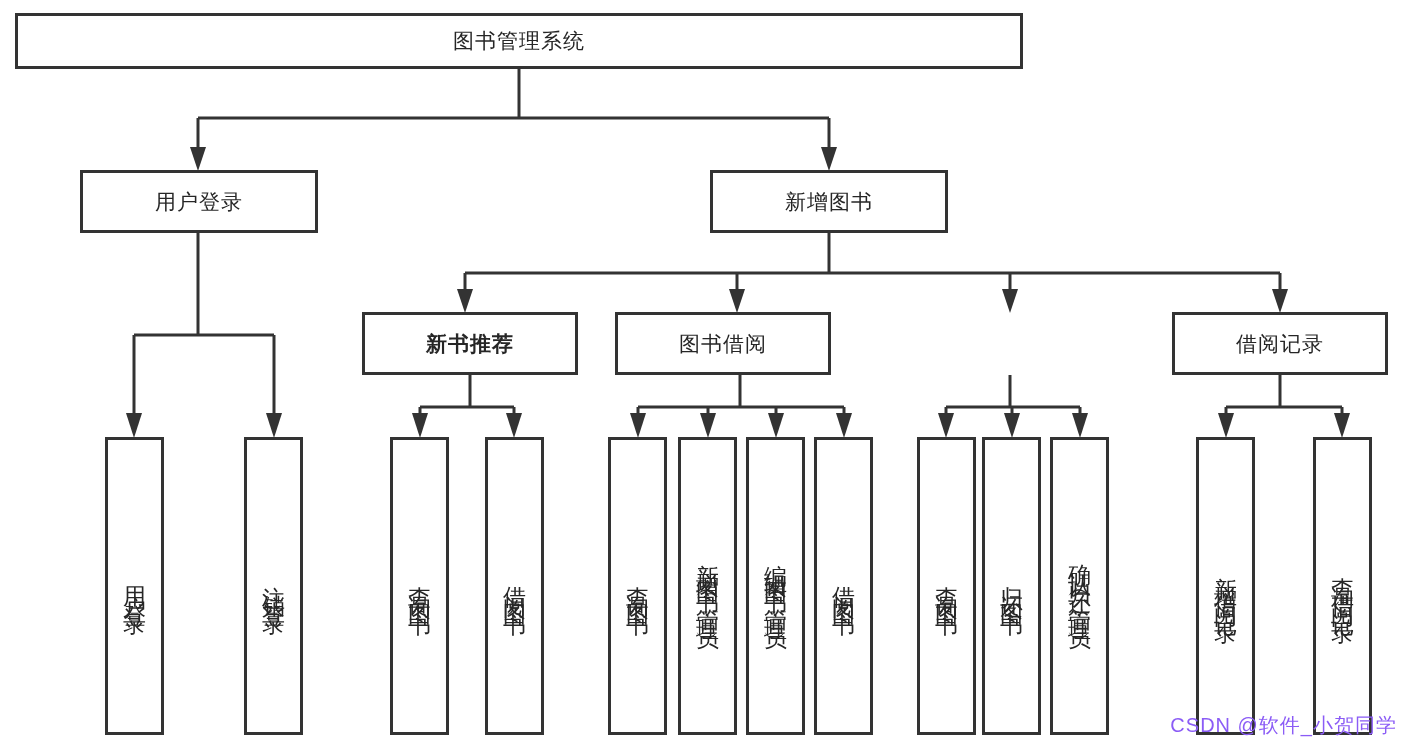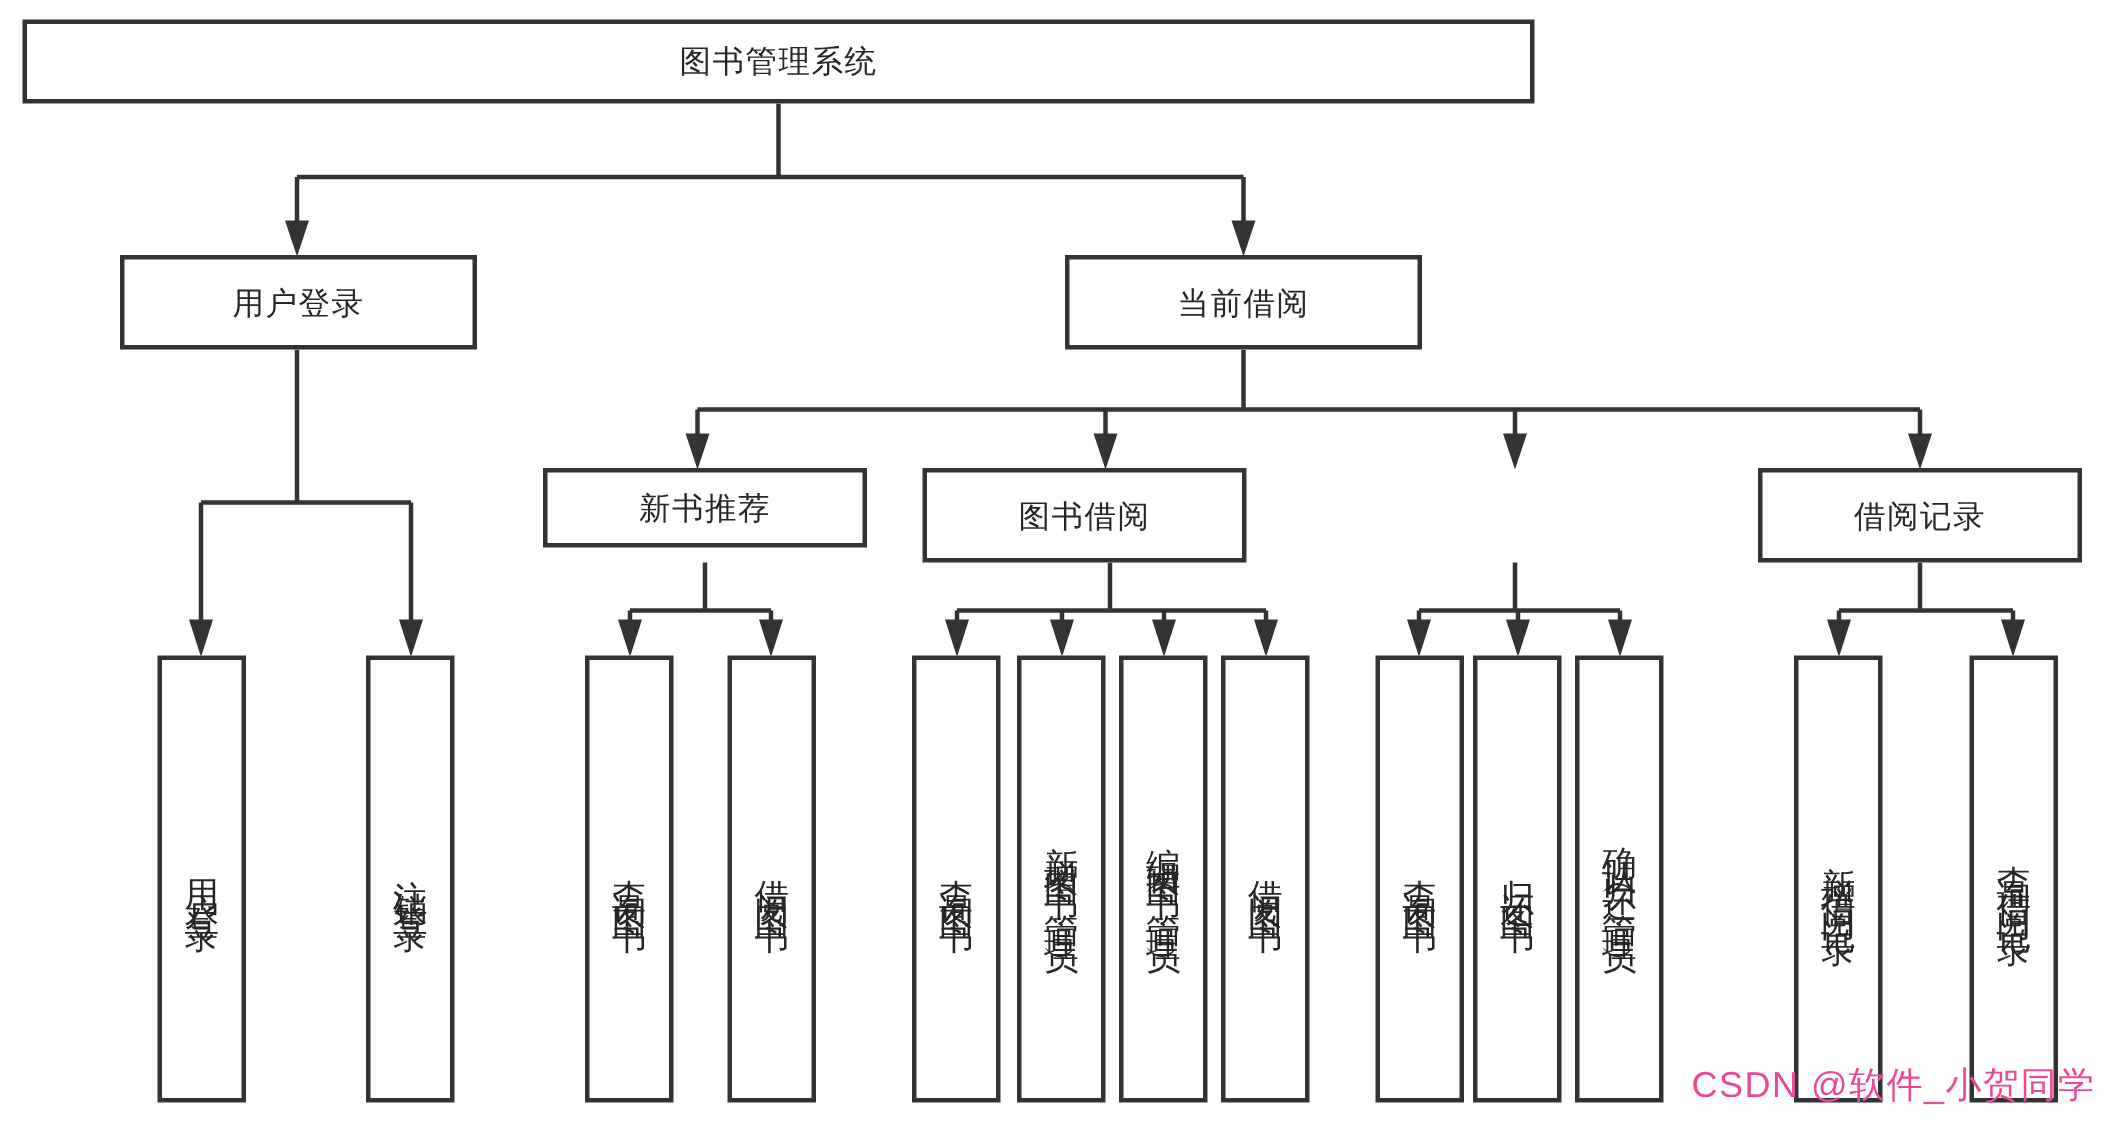--- a/index.html
+++ b/index.html
@@ -32,22 +32,22 @@
     text-orientation: mixed;
     font-size: 23px;
     letter-spacing: 9px;
     line-height: 1;
     white-space: nowrap;
   }
   .watermark {
     position: absolute;
     right: 8px;
     bottom: 8px;
-    font-size: 24px;
-    color: #ec4899;
+    font-size: 20px;
+    color: #8b5cf6;
     letter-spacing: 1px;
     z-index: 5;
   }
 </style>
 </head>
 <body>
 
 <div id="canvas">
 
   <svg class="connectors" width="1405" height="747">
@@ -127,24 +127,24 @@
   </svg>
 
   <div class="node" style="left:15px; top:13px; width:1008px; height:56px;">
     <span>图书管理系统</span>
   </div>
 
   <div class="node" style="left:80px; top:170px; width:238px; height:63px;">
     <span>用户登录</span>
   </div>
   <div class="node" style="left:710px; top:170px; width:238px; height:63px;">
-    <span>当前借阅</span>
+    <span>新增图书</span>
   </div>
 
-  <div class="node" style="left:362px; top:312px; width:216px; height:53px;">
+  <div class="node" style="left:362px; top:312px; width:216px; height:63px;font-weight:bold;">
     <span>新书推荐</span>
   </div>
   <div class="node" style="left:615px; top:312px; width:216px; height:63px;">
     <span>图书借阅</span>
   </div>
   <div class="node" style="left:1172px; top:312px; width:216px; height:63px;">
     <span>借阅记录</span>
   </div>
 
   <div class="node leaf" style="left:105px; top:437px; width:59px; height:298px;">

